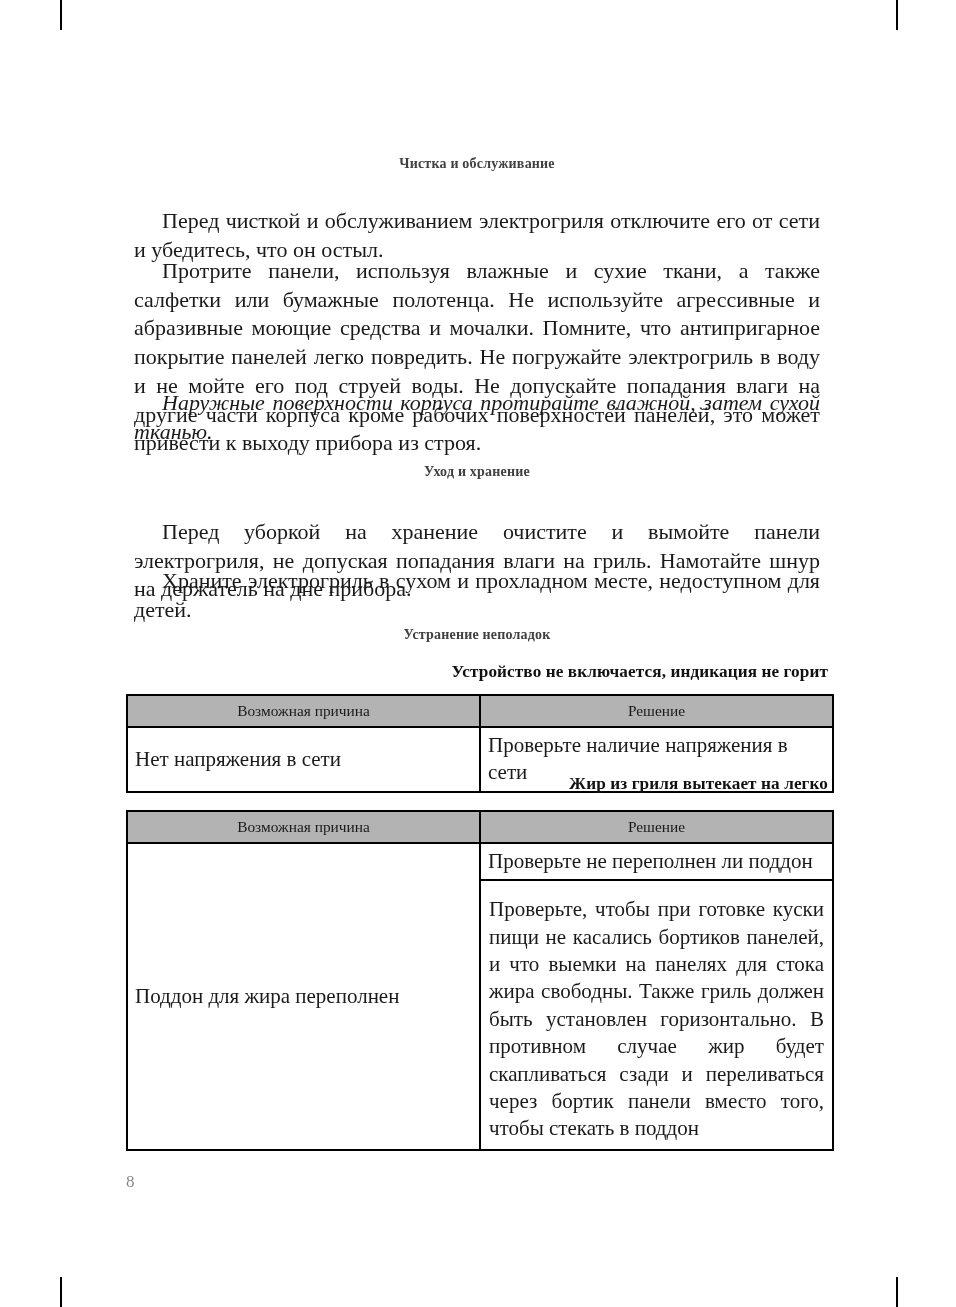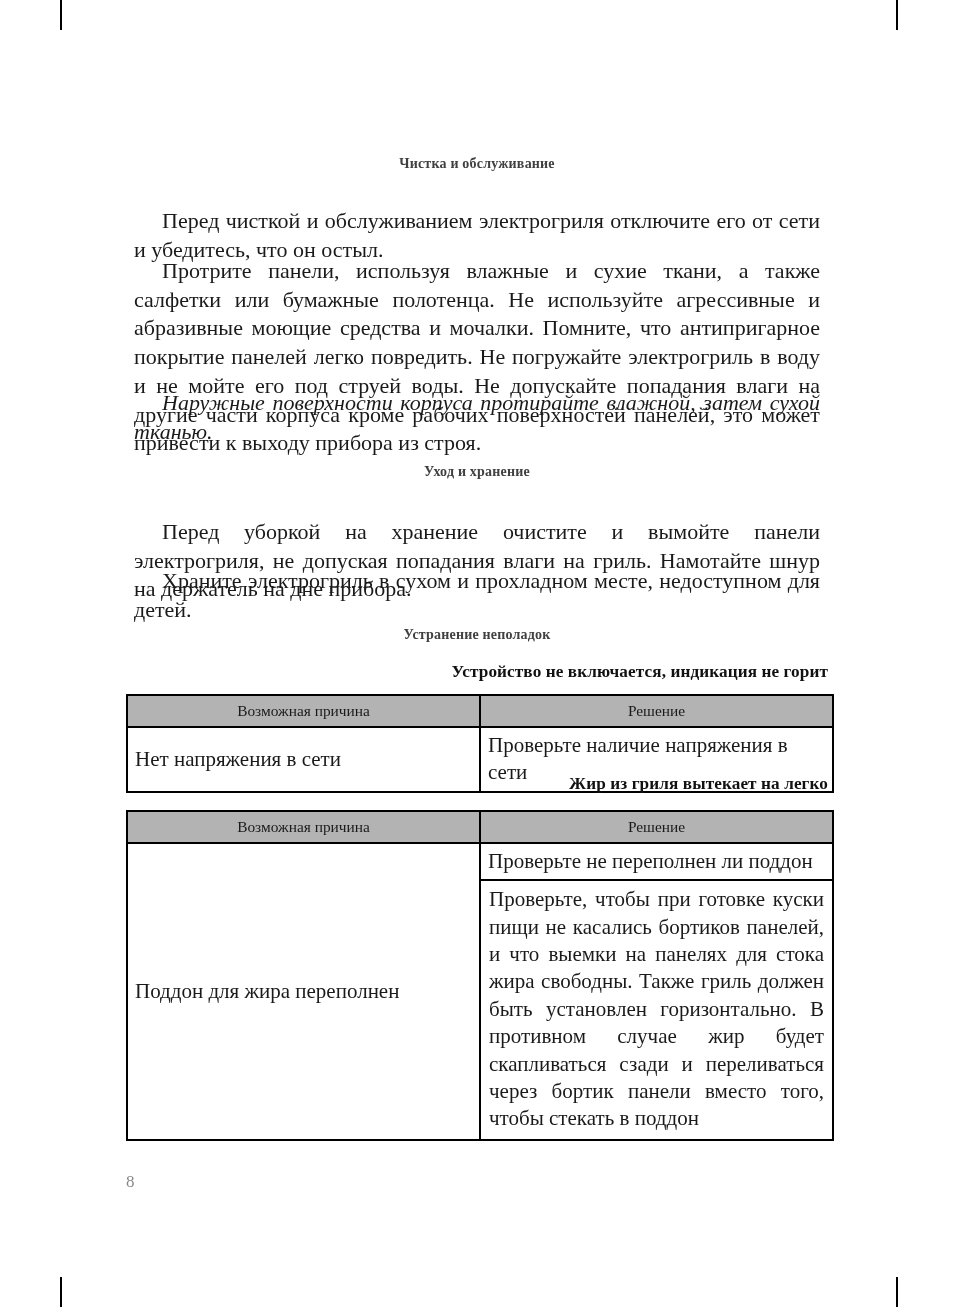--- a/index.html
+++ b/index.html
@@ -114,21 +114,21 @@
   table.tbl td {
     font-size: 21px;
     color: #1a1a1a;
     border-radius: 8px;
   }
   .cell-pad {
     padding: 4px 7px;
     line-height: 1.30;
   }
   .cell-just {
-    padding: 5px 8px 6px 8px;
+    padding: 15px 8px 6px 8px;
     text-align: justify;
     text-align-last: left;
     line-height: 1.305;
   }
   .col-cause { width: 351px; }
   .col-fix   { width: 351px; }
 
   
   .page-number {
     position: absolute;

